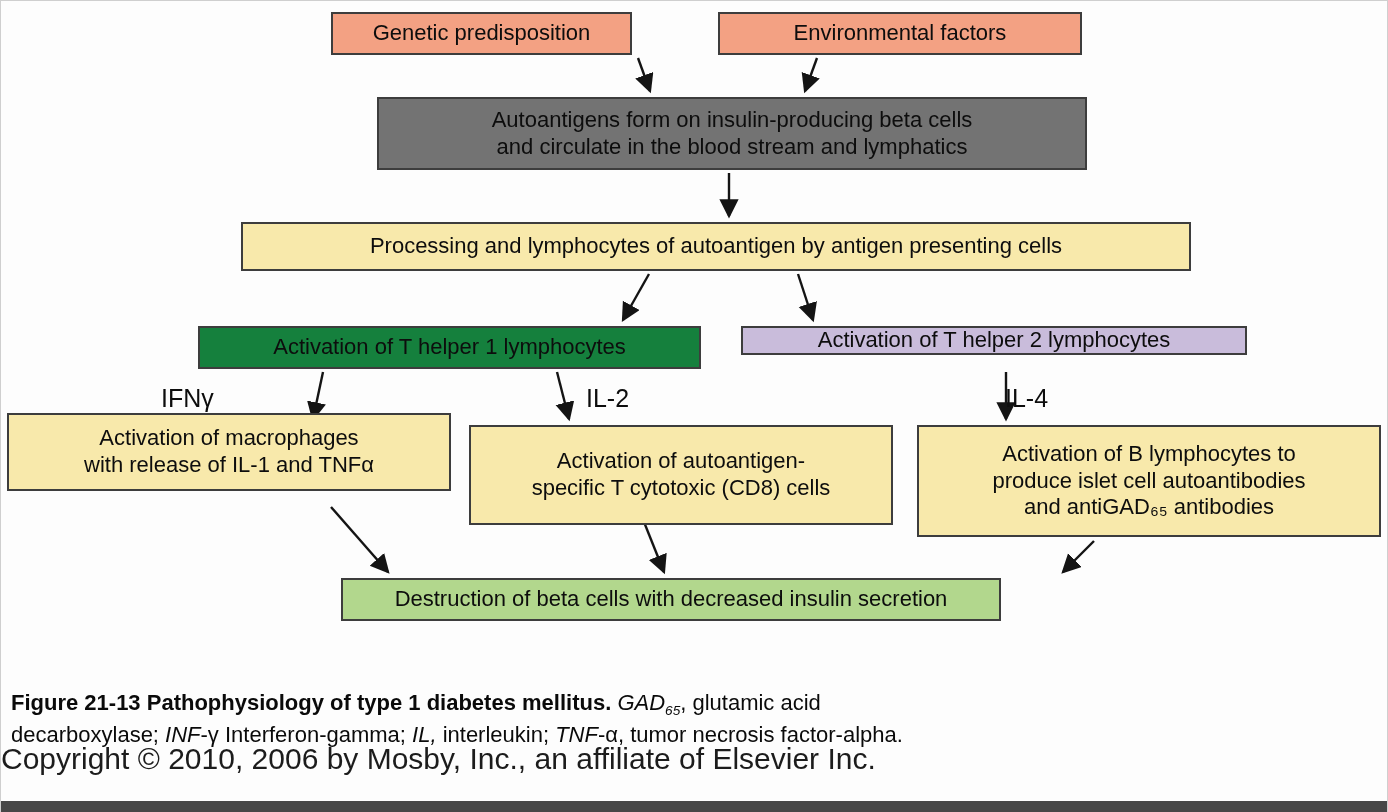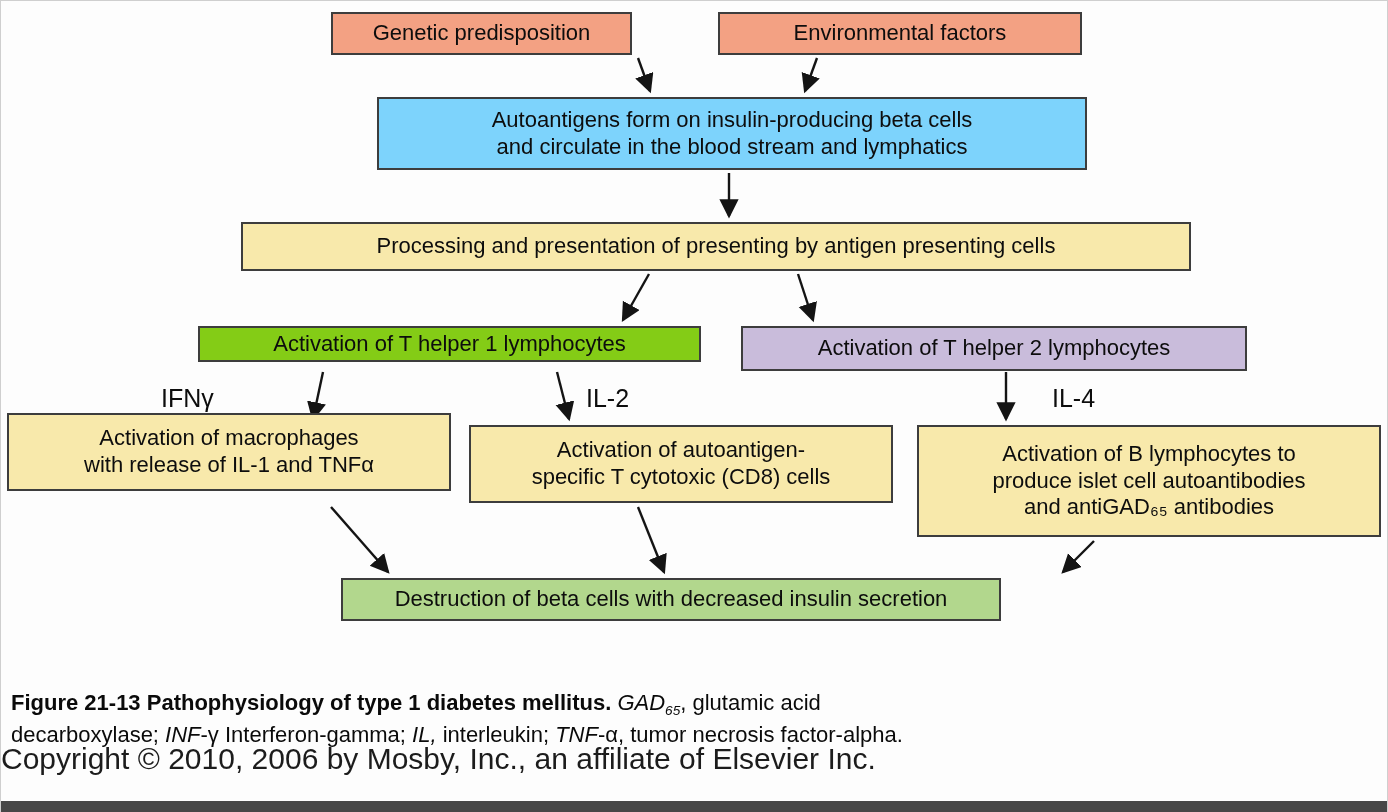--- a/index.html
+++ b/index.html
@@ -56,39 +56,39 @@
     <line x1="1005" y1="371" x2="1005" y2="418" stroke="#141414" stroke-width="2.4" marker-end="url(#ah)"></line>
     <line x1="330" y1="506" x2="387" y2="571" stroke="#141414" stroke-width="2.4" marker-end="url(#ah)"></line>
     <line x1="637" y1="506" x2="663" y2="571" stroke="#141414" stroke-width="2.4" marker-end="url(#ah)"></line>
     <line x1="1093" y1="540" x2="1062" y2="571" stroke="#141414" stroke-width="2.4" marker-end="url(#ah)"></line>
   </svg>
 
   <div class="node" style="left: 330px; top: 11px; width: 301px; height: 43px; background-color: rgb(243, 161, 131);">Genetic predisposition</div>
 
   <div class="node" style="left: 717px; top: 11px; width: 364px; height: 43px; background-color: rgb(243, 161, 131);">Environmental factors</div>
 
-  <div class="node" style="left: 376px; top: 96px; width: 710px; height: 73px; background-color: #7dd3fc;">Autoantigens form on insulin-producing beta cells
+  <div class="node" style="left: 376px; top: 96px; width: 710px; height: 73px; background-color: #737373;">Autoantigens form on insulin-producing beta cells
 and circulate in the blood stream and lymphatics</div>
 
-  <div class="node" style="left: 240px; top: 221px; width: 950px; height: 49px; background-color: rgb(248, 233, 171);">Processing and presentation of presenting by antigen presenting cells</div>
+  <div class="node" style="left: 240px; top: 221px; width: 950px; height: 49px; background-color: rgb(248, 233, 171);">Processing and lymphocytes of autoantigen by antigen presenting cells</div>
 
-  <div class="node" style="left: 197px; top: 325px; width: 503px; height: 36px; background-color: #84cc16;">Activation of T helper 1 lymphocytes</div>
+  <div class="node" style="left: 197px; top: 325px; width: 503px; height: 43px; background-color: #15803d;">Activation of T helper 1 lymphocytes</div>
 
-  <div class="node" style="left: 740px; top: 325px; width: 506px; height: 45px; background-color: rgb(201, 188, 219);">Activation of T helper 2 lymphocytes</div>
+  <div class="node" style="left: 740px; top: 325px; width: 506px; height: 29px; background-color: rgb(201, 188, 219);">Activation of T helper 2 lymphocytes</div>
 
   <div class="edge-label" style="left:160px; top:383px;">IFNγ</div>
 
   <div class="edge-label" style="left:585px; top:383px;">IL-2</div>
 
-  <div class="edge-label" style="left:1051px; top:383px;">IL-4</div>
+  <div class="edge-label" style="left:1004px; top:383px;">IL-4</div>
 
   <div class="node" style="left: 6px; top: 412px; width: 444px; height: 78px; background-color: rgb(248, 233, 171);">Activation of macrophages
 with release of IL-1 and TNFα</div>
 
-  <div class="node" style="left: 468px; top: 424px; width: 424px; height: 78px; background-color: rgb(248, 233, 171);">Activation of autoantigen-
+  <div class="node" style="left: 468px; top: 424px; width: 424px; height: 100px; background-color: rgb(248, 233, 171);">Activation of autoantigen-
 specific T cytotoxic (CD8) cells</div>
 
   <div class="node" style="left: 916px; top: 424px; width: 464px; height: 112px; background-color: rgb(248, 233, 171);">Activation of B lymphocytes to
 produce islet cell autoantibodies
 and antiGAD₆₅ antibodies</div>
 
   <div class="node" style="left: 340px; top: 577px; width: 660px; height: 43px; background-color: rgb(178, 215, 141);">Destruction of beta cells with decreased insulin secretion</div>
 
   <p class="caption">
     <span class="b">Figure 21-13 Pathophysiology of type 1 diabetes mellitus.</span><span class="i"> GAD</span><sub class="i">65</sub><span>, glutamic acid

